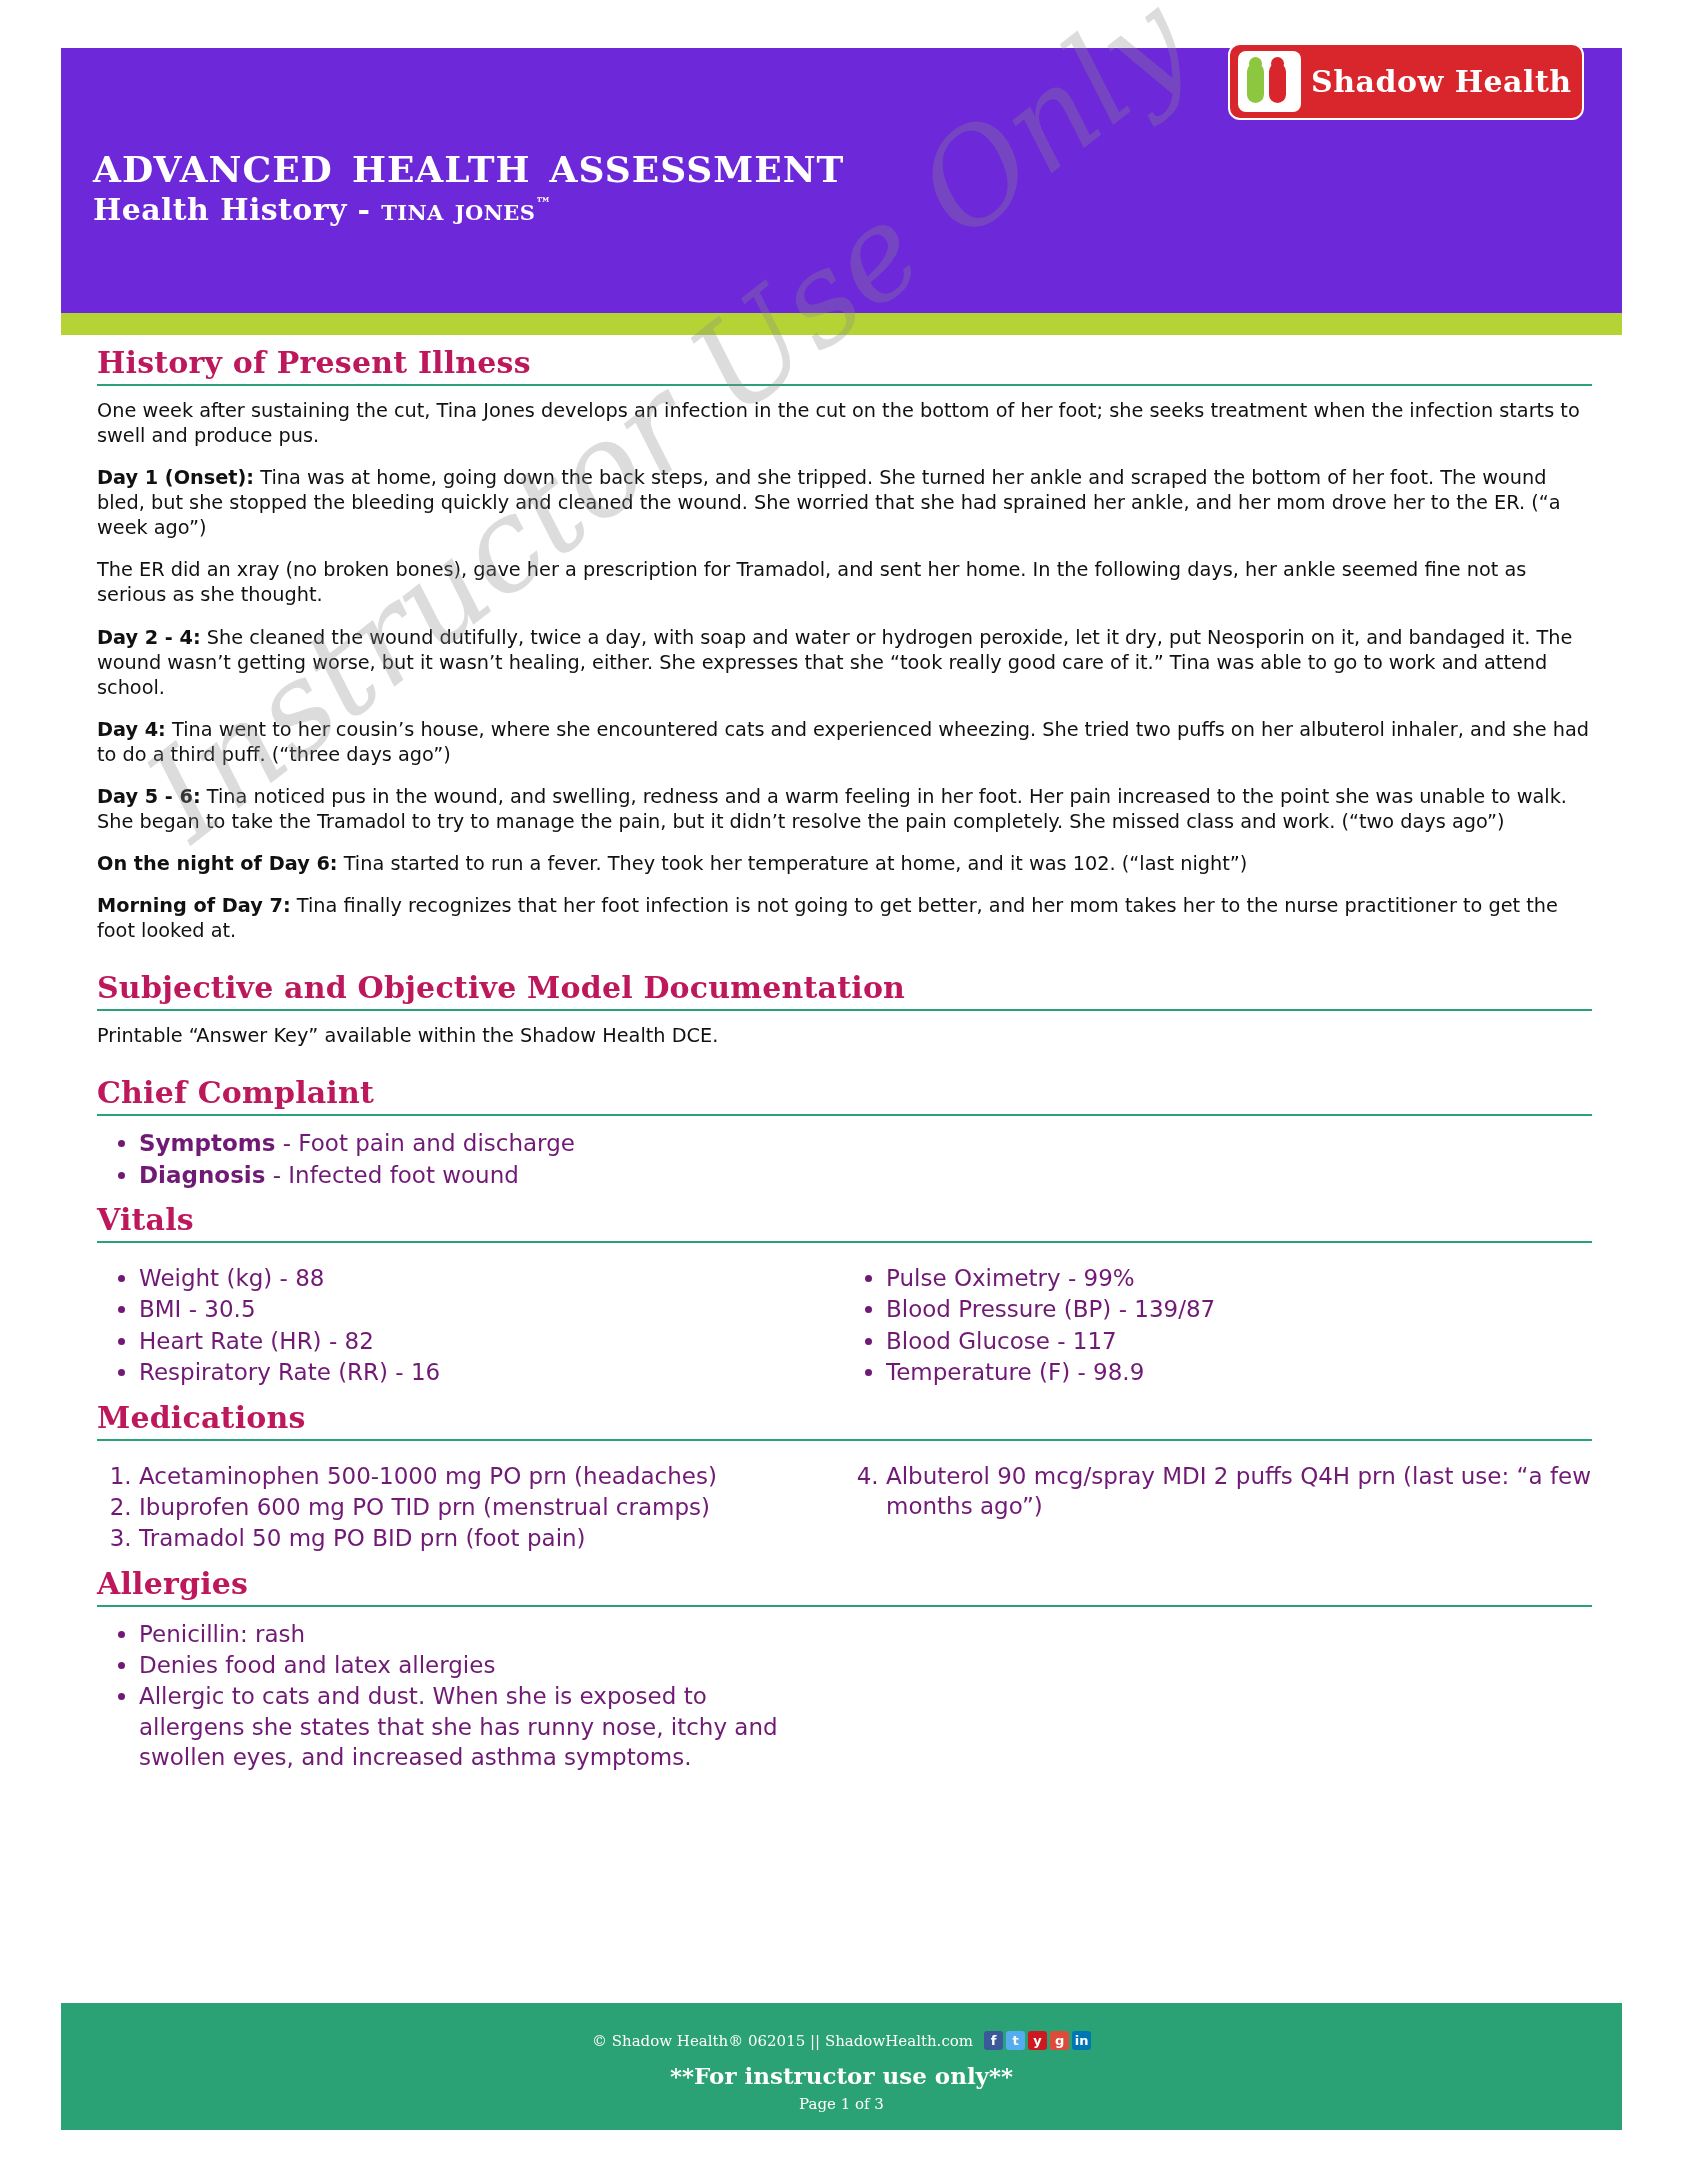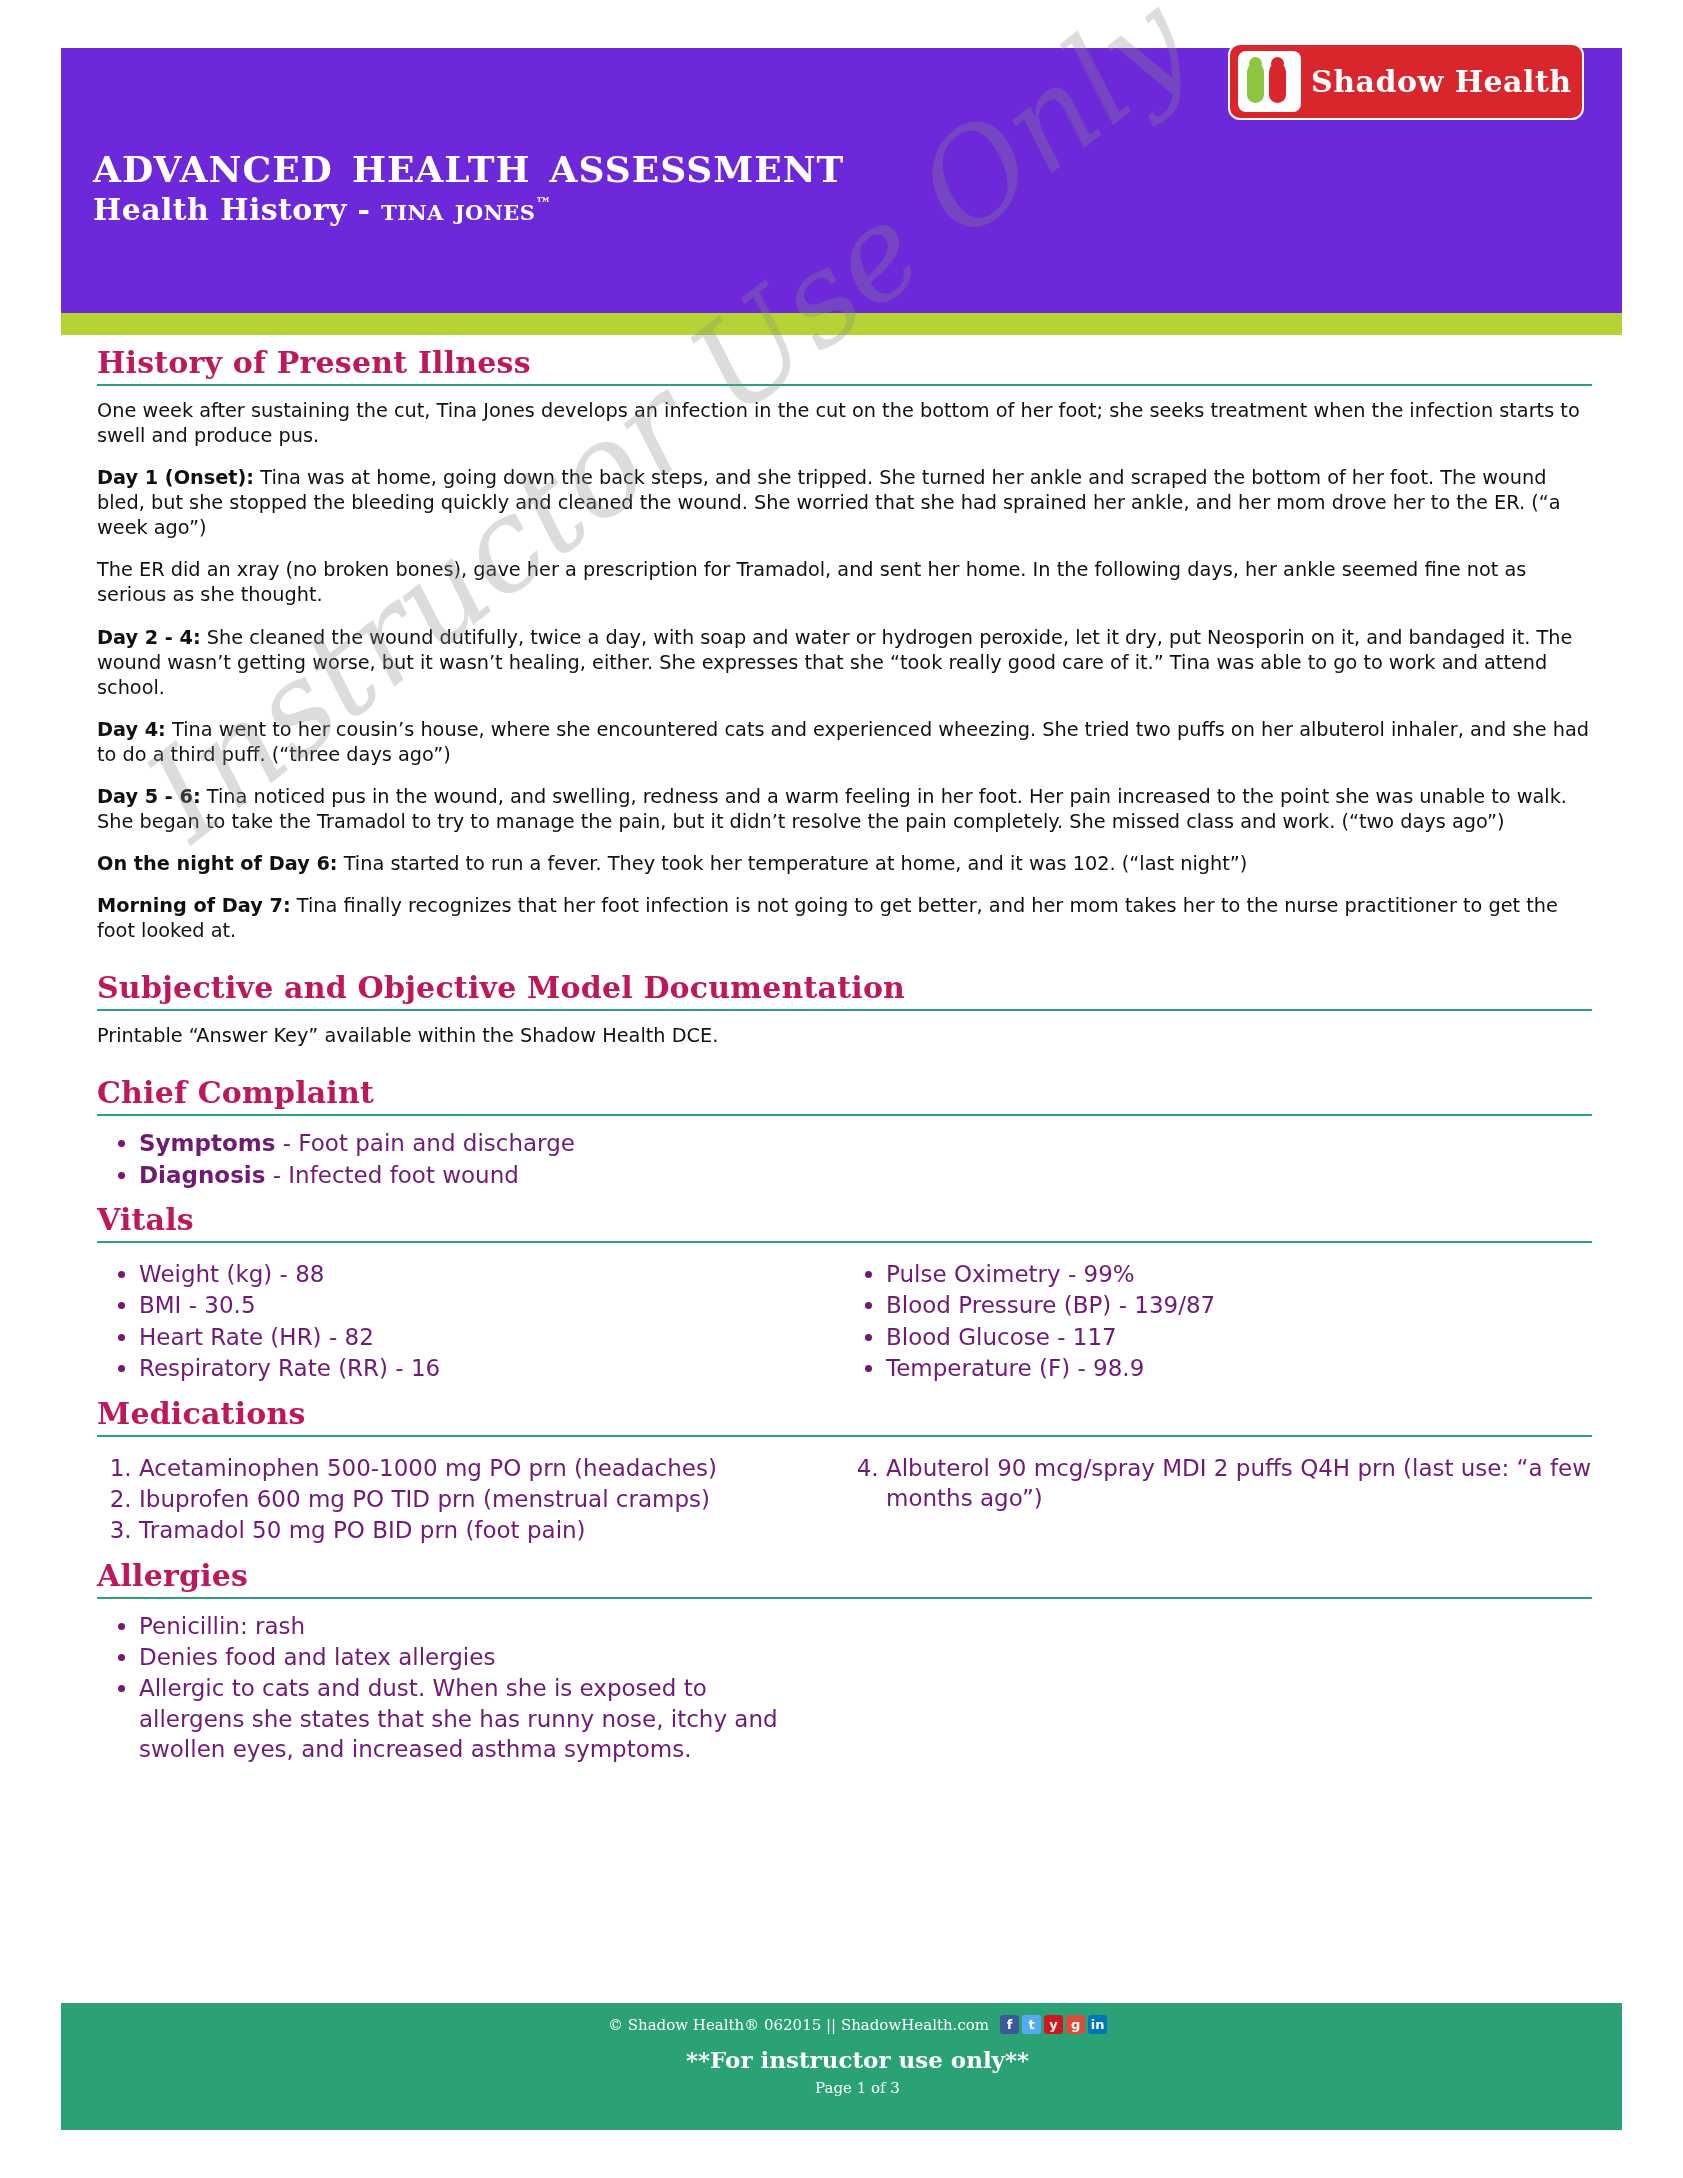--- a/index.html
+++ b/index.html
@@ -155,21 +155,21 @@
     line-height: 1.32;
     color: #701a75;
     margin-bottom: 1px;
   }
   ul.bullets li b { font-weight: bold; }
   .two-col {
     display: flex;
     gap: 0px;
   }
   .two-col .col { width: 747px; box-sizing: border-box; }
-  .two-col .col ul, .two-col .col ol { }
+  .two-col .col ul, .two-col .col ol { margin-top: 8px; }
   .spacer-sm { height: 10px; }
   
   .watermark {
     position: absolute;
     left: 119px;
     top: 752px;
     width: 1188px;
     height: 693px;
     transform: rotate(-38deg);
     transform-origin: left top;
@@ -185,25 +185,25 @@
   .footer-band {
     position: absolute;
     left: 61px;
     bottom: 48px;
     width: 1561px;
     height: 127px;
     background: #2aa276;
   }
   .footer-inner {
     position: absolute;
-    left: 16px; top: 0;
+    left: 0; top: 0;
     width: 100%;
     text-align: center;
     color: #ffffff;
-    padding-top: 12px;
+    padding-top: 28px;
     box-sizing: border-box;
   }
   .footer-line1 {
     font-family: "DejaVu Serif", serif;
     font-size: 15px;
     display: flex;
     align-items: center;
     justify-content: center;
     gap: 5px;
   }

